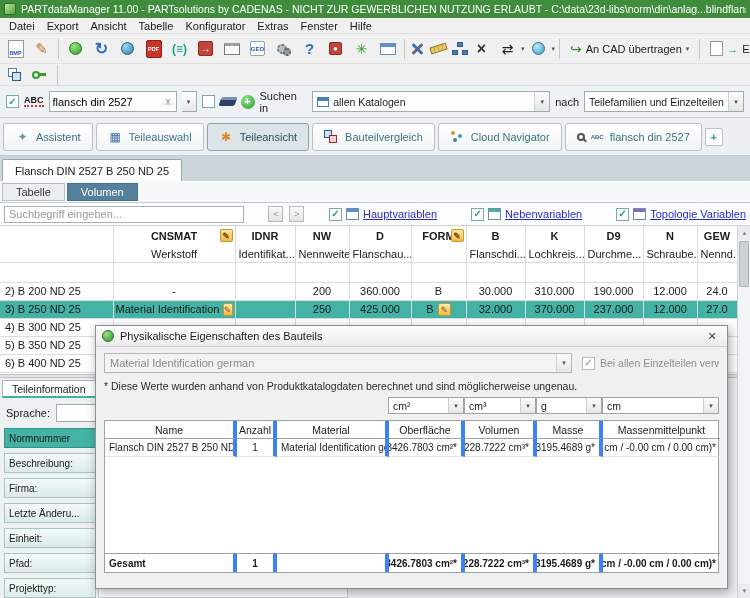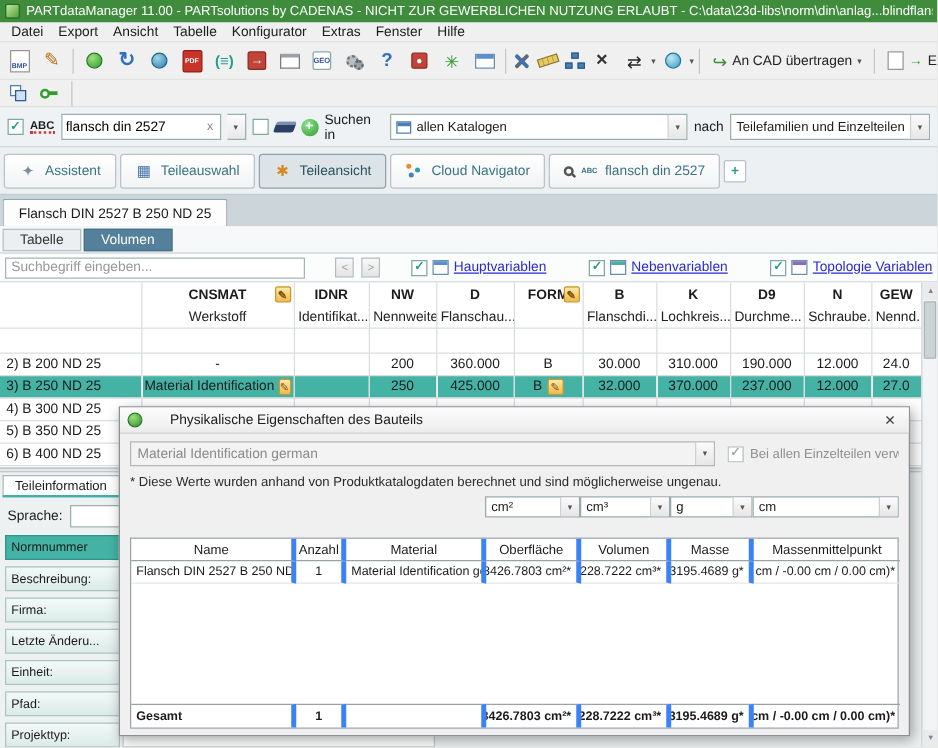--- a/index.html
+++ b/index.html
@@ -109,30 +109,30 @@
 .ivalue{width:250px;background:#fff;border:1px solid #c4cdd0}
 
 
 .vscroll{position:absolute;right:0;top:226px;width:13px;height:372px;background:#f3f4f5;border-left:1px solid #cfd4d6}
 .sbtn{position:absolute;left:0;width:13px;height:14px;background:#e9ebec;color:#7c8488;font-size:6px;display:flex;align-items:center;justify-content:center}
 .sbtn.up{top:0}.sbtn.down{bottom:0}
 .sthumb{position:absolute;left:1px;top:15px;width:10px;height:46px;background:#ccd3d6;border:1px solid #aab4b8;border-radius:1px}
 
 
 .dialog{position:absolute;left:95px;top:325px;width:633px;height:264px;background:#f0f0f0;border:1px solid #8a9094;box-shadow:2px 3px 10px rgba(0,0,0,.35);z-index:20}
-.dlg-title{height:21px;display:flex;align-items:center;gap:22px;padding:0 6px;background:linear-gradient(#fdfdfd,#ececec);border-bottom:1px solid #d0d0d0}
+.dlg-title{height:21px;display:flex;align-items:center;gap:6px;padding:0 6px;background:linear-gradient(#fdfdfd,#ececec);border-bottom:1px solid #d0d0d0}
 .dlg-ic{width:12px;height:12px;border-radius:50%;background:radial-gradient(circle at 35% 30%,#9fe07c,#2f8c2f);border:1px solid #2a7a2a;flex:0 0 auto}
 .dlg-close{margin-left:auto;width:18px;height:16px;display:flex;align-items:center;justify-content:center;color:#444;font-size:11px}
 .dlg-body{padding:6px 8px 8px}
 .drow1{display:flex;align-items:center;gap:10px}
 .dcombo{flex:0 0 468px;height:20px;background:#f3f3f3;border:1px solid #b6b6b6;color:#8a8a8a;display:flex;align-items:center;padding-left:5px;overflow:hidden}
 .dchk{display:flex;align-items:center;gap:5px;color:#8f8f8f;white-space:nowrap;overflow:hidden;font-size:10.5px}
 .dnote{margin:7px 0 5px;font-size:10.5px;color:#2b2b2b;white-space:nowrap;overflow:hidden}
 .dgrid{display:grid;grid-template-columns:132px 40px 112px 76px 72px 66px 117px}
-.units{margin-bottom:16px}
+.units{margin-bottom:6px}
 .ucombo{height:17px;background:#fff;border:1px solid #9aa8ac;display:flex;align-items:center;padding-left:4px;font-size:10.5px}
 .u1{grid-column:4}.u2{grid-column:5}.u3{grid-column:6}.u4{grid-column:7}
 .dtable{border:1px solid #9aa2a6;background:#fff}
 .dtable .cell{border-right:4px solid #3b82f6;height:18px;display:flex;align-items:center;padding:0 4px;font-size:10px;white-space:nowrap;overflow:hidden}
 .dtable .cell:last-child{border-right:none}
 .hrow .cell{justify-content:center;border-bottom:1px solid #9aa2a6;font-size:10.5px}
 .datarow .cell{border-bottom:1px solid #e2e5e7}
 .num{justify-content:flex-end}
 .ctrc{justify-content:center}
 .dfiller{height:96px}
@@ -286,20 +286,27 @@
       <span class="ti" style="color:#7a8fa0">✦</span>
       <span>Assistent</span>
     </span>
     <span class="mtab">
       <span class="ti" style="color:#3f6fae">▦</span>
       <span>Teileauswahl</span>
     </span>
     <span class="mtab active">
       <span class="ti" style="color:#d8891f">✱</span>
       <span>Teileansicht</span>
+    </span>
+    <span class="mtab">
+      <span class="ti cmp">
+          <i style="left:0;top:1px;background:#cfe2f4;border-color:#2c5a8c"></i>
+          <i style="left:5px;top:6px;background:#f4cfcf;border-color:#8c2c2c"></i>
+        </span>
+      <span>Bauteilvergleich</span>
     </span>
     <span class="mtab">
       <span class="ti dots">
           <i style="left:1px;top:2px;background:#e8883a"></i>
           <i style="left:8px;top:5px;background:#2a9fae"></i>
           <i style="left:3px;top:9px;background:#4a7fb5"></i>
         </span>
       <span>Cloud Navigator</span>
     </span>
     <span class="mtab">

